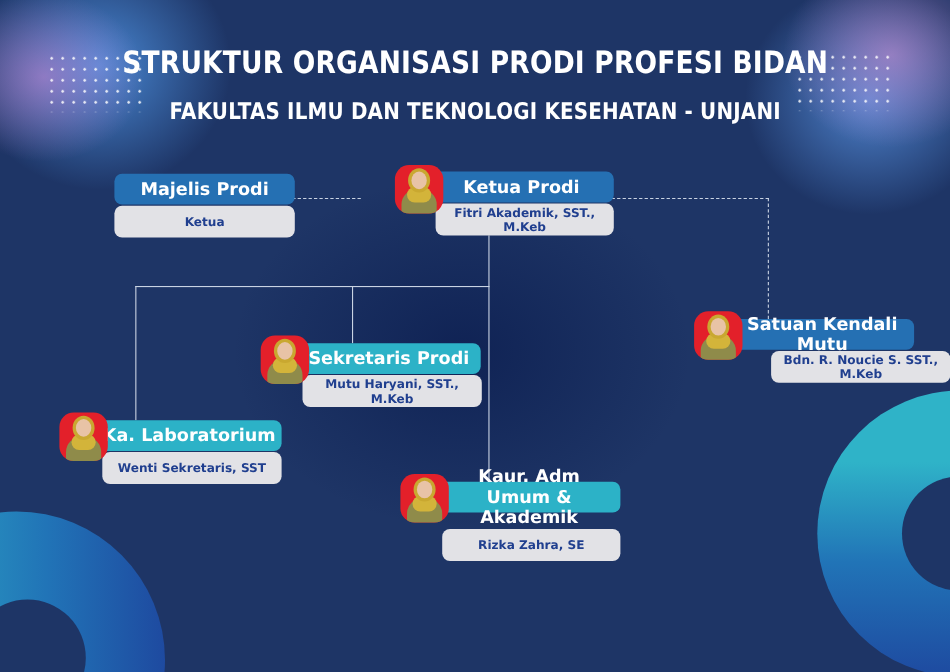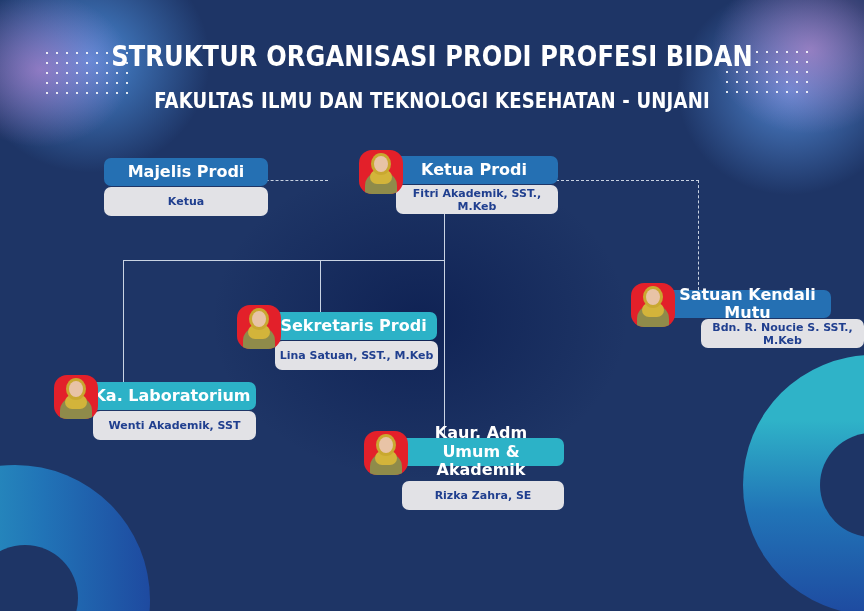--- a/index.html
+++ b/index.html
@@ -86,31 +86,31 @@
     <div class="name" style="left:636px;top:319px;width:163px;height:29px;margin-left:33px;">Bdn. R. Noucie  S. SST., M.Keb</div>
     <div class="avatar" style="left:599px;top:283px;">
         <div class="body"></div>
         <div class="scarf"></div>
         <div class="head"></div>
       </div>
   </div>
 
   <div class="node">
     <div class="role teal" style="left:238px;top:312px;width:167px;height:28px;">Sekretaris Prodi</div>
-    <div class="name" style="left:243px;top:341px;width:163px;height:29px;">Lina Satuan, SST., M.Keb</div>
+    <div class="name" style="left:243px;top:341px;width:163px;height:29px;">Mutu Haryani, SST., M.Keb</div>
     <div class="avatar" style="left:205px;top:305px;">
         <div class="body"></div>
         <div class="scarf"></div>
         <div class="head"></div>
       </div>
   </div>
 
   <div class="node">
     <div class="role teal" style="left:56px;top:382px;width:168px;height:28px;">Ka. Laboratorium</div>
-    <div class="name" style="left:61px;top:411px;width:163px;height:29px;">Wenti Akademik, SST</div>
+    <div class="name" style="left:61px;top:411px;width:163px;height:29px;">Wenti Sekretaris, SST</div>
     <div class="avatar" style="left:22px;top:375px;">
         <div class="body"></div>
         <div class="scarf"></div>
         <div class="head"></div>
       </div>
   </div>
 
   <div class="node">
     <div class="role teal" style="left:366px;top:438px;width:166px;height:28px;padding:0 20px;box-sizing:border-box;">Kaur. Adm Umum &amp; Akademik</div>
     <div class="name" style="left:370px;top:481px;width:162px;height:29px;">Rizka Zahra, SE</div>

